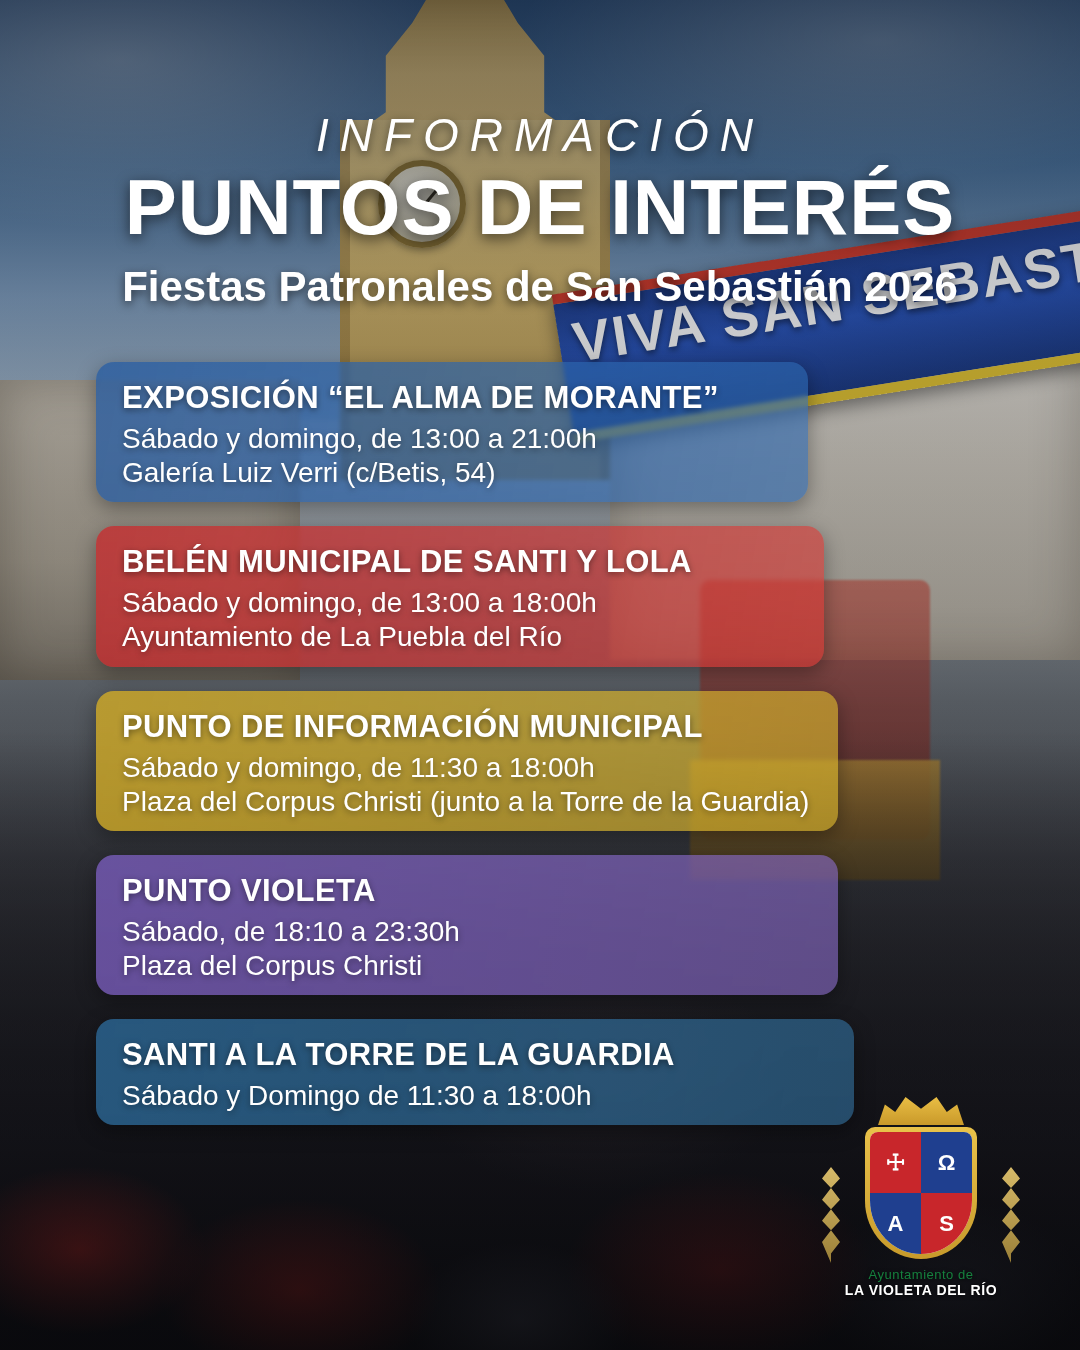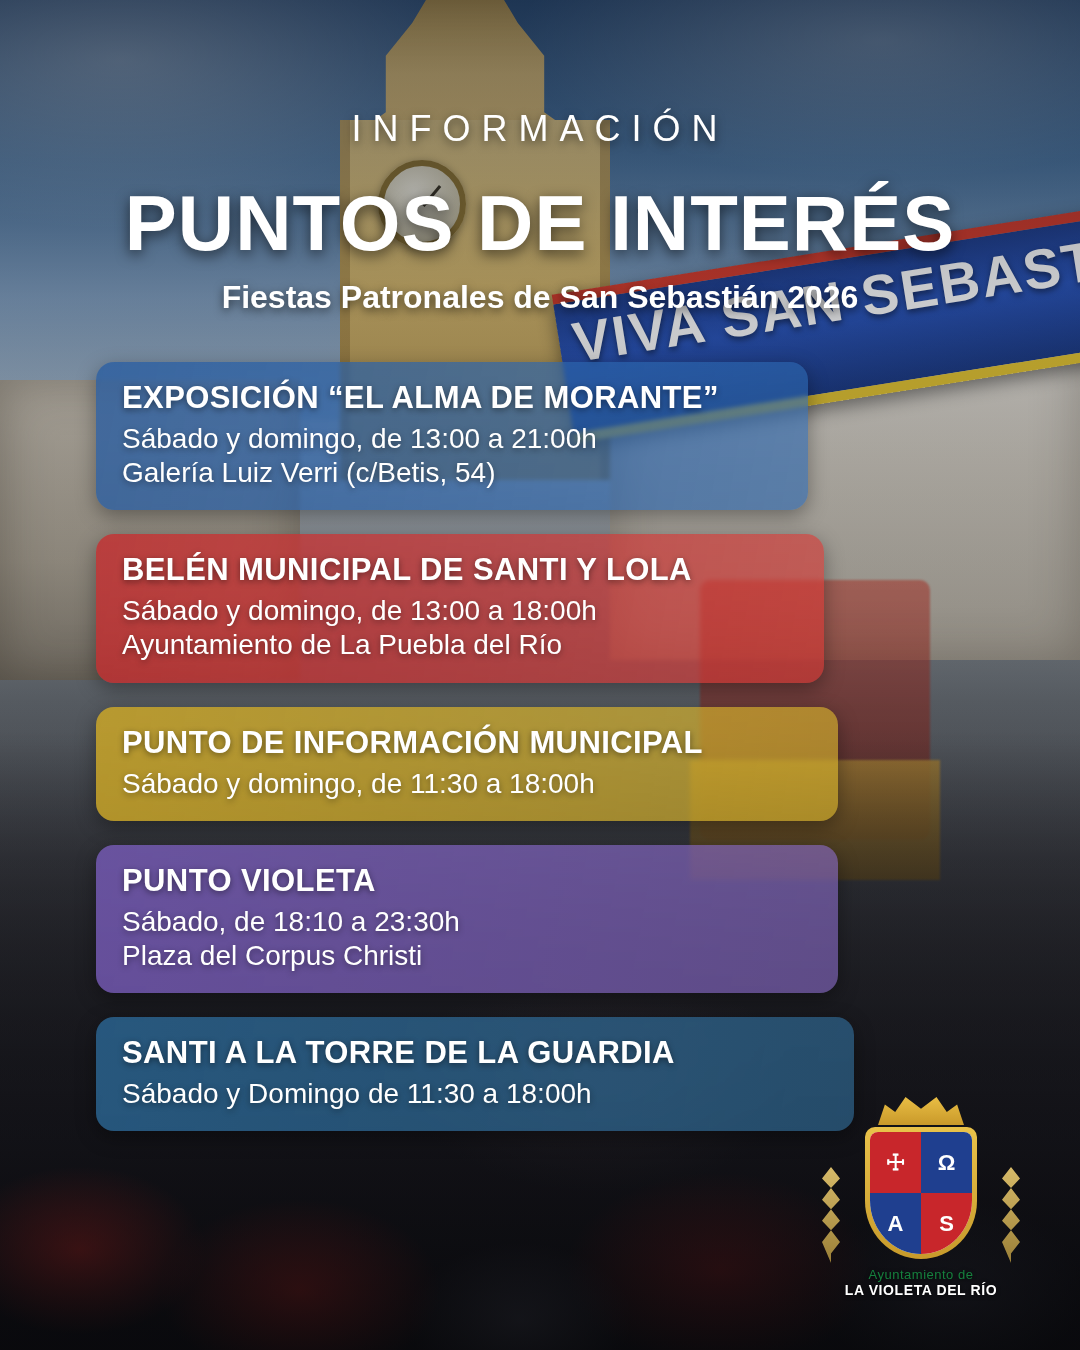--- a/index.html
+++ b/index.html
@@ -149,49 +149,50 @@
 
   
   .header {
     position: absolute;
     left: 0; top: 108px;
     width: 1080px;
     text-align: center;
     z-index: 5;
   }
   .kicker {
-    font-size: 36px;
+    font-size: 46px;
     letter-spacing: 11px;
     font-weight: 400;
     text-shadow: 0 3px 10px rgba(0,0,0,0.55);
+    font-style: italic;
   }
   .title {
     font-size: 78px;
     font-weight: bold;
     letter-spacing: 1px;
-    margin-top: 28px;
+    margin-top: 0;
     text-shadow: 0 4px 14px rgba(0,0,0,0.6);
   }
   .subtitle {
-    font-size: 32px;
+    font-size: 42px;
     font-weight: bold;
     margin-top: 10px;
     text-shadow: 0 3px 10px rgba(0,0,0,0.6);
   }
 
   
   .cards {
     position: absolute;
     left: 96px; top: 362px;
     width: 700px;
     z-index: 5;
   }
   .card {
     border-radius: 18px;
-    padding: 18px 26px 20px 26px;
+    padding: 18px 26px 12px 26px;
     margin-bottom: 24px;
     box-shadow: 0 6px 20px rgba(0,0,0,0.35);
     backdrop-filter: blur(2px);
   }
   .card h2 {
     margin: 0 0 6px 0;
     font-size: 31px;
     font-weight: bold;
     letter-spacing: 0.4px;
     text-shadow: 0 2px 6px rgba(0,0,0,0.45);
@@ -312,20 +313,21 @@
 
     <div class="card card-2">
       <h2>BELÉN MUNICIPAL DE SANTI Y LOLA</h2>
       <p>Sábado y domingo, de 13:00 a 18:00h</p>
       <p>Ayuntamiento de La Puebla del Río</p>
     </div>
 
     <div class="card card-3">
       <h2>PUNTO DE INFORMACIÓN MUNICIPAL</h2>
       <p>Sábado y domingo, de 11:30 a 18:00h</p>
+      <p>Plaza del Corpus Christi (junto a la Torre de la Guardia)</p>
     </div>
 
     <div class="card card-4">
       <h2>PUNTO VIOLETA</h2>
       <p>Sábado, de 18:10 a 23:30h</p>
       <p>Plaza del Corpus Christi</p>
     </div>
 
     <div class="card card-5">
       <h2>SANTI A LA TORRE DE LA GUARDIA</h2>

